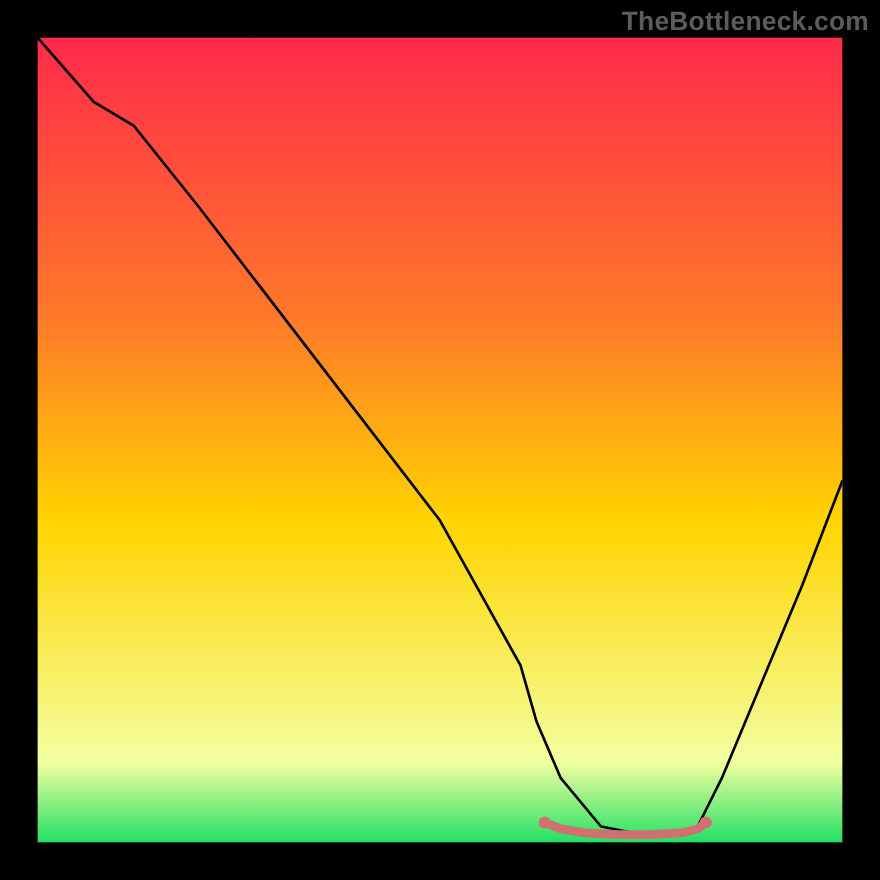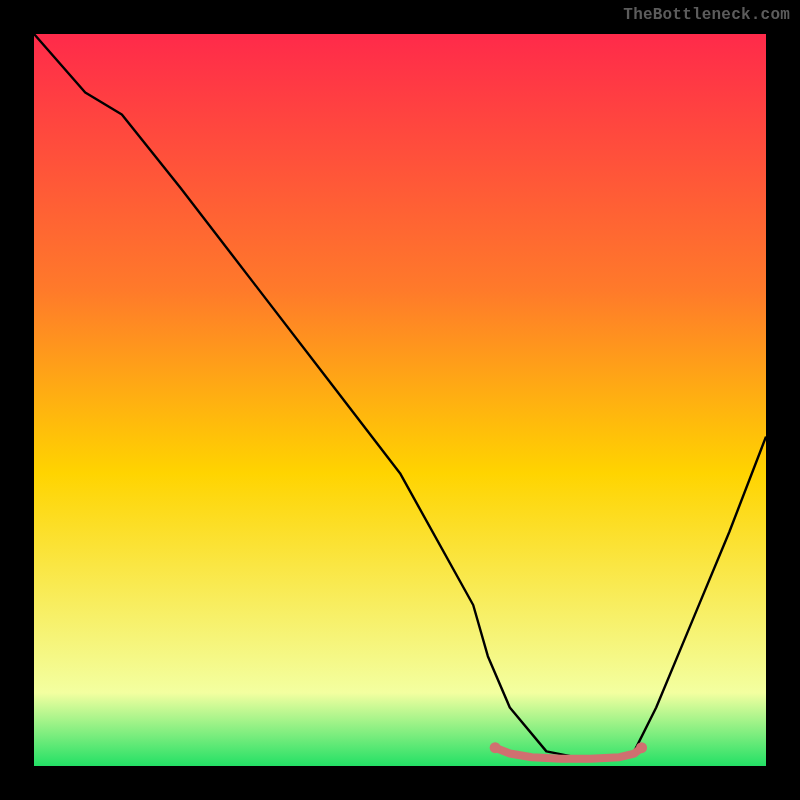--- a/index.html
+++ b/index.html
@@ -7,22 +7,22 @@
   .container {
     position: relative;
     width: 800px;
     height: 800px;
     background: #000;
   }
   .attribution {
     position: absolute;
     top: 6px;
     right: 10px;
-    font-family: Liberation Mono, monospace;
-    font-size: 16px;
+    font-family: Liberation Sans, sans-serif;
+    font-size: 24px;
     font-weight: bold;
     color: #5c5c5c;
     letter-spacing: 0.2px;
   }
   .plot-area {
     position: absolute;
     left: 34px;
     top: 34px;
     width: 732px;
     height: 732px;

